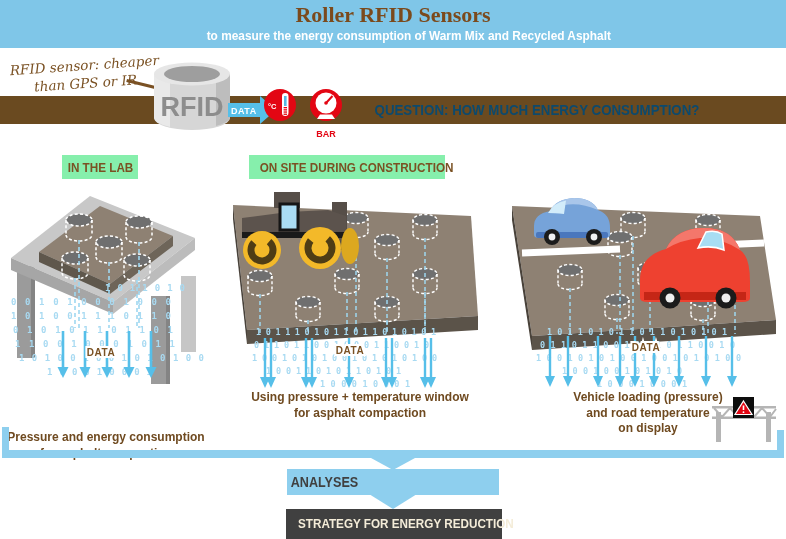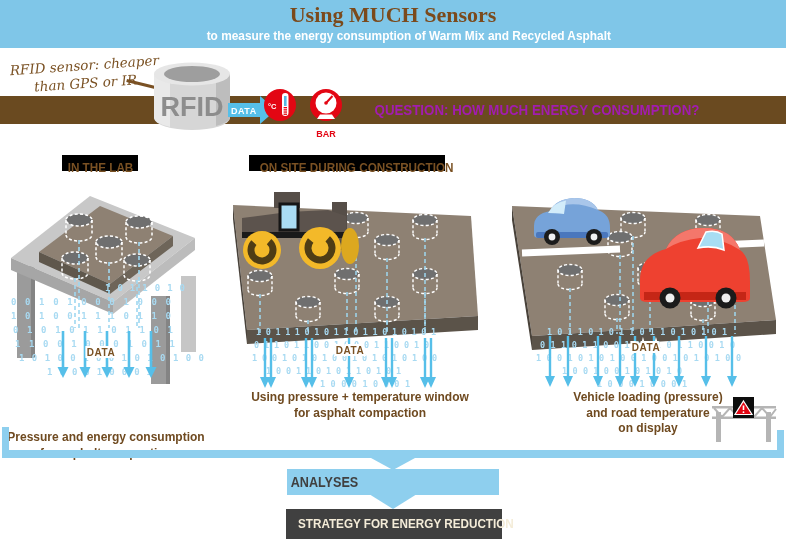--- a/index.html
+++ b/index.html
@@ -12,23 +12,23 @@
   .subtitle{font-size:12.5px;font-weight:bold;color:#ffffff;margin-top:1px;padding-left:32px;}
   .cond{display:inline-block;transform:scaleX(.9);transform-origin:center;white-space:nowrap;}
   .cond95{display:inline-block;transform:scaleX(.95);transform-origin:center;white-space:nowrap;}
   
   .note{left:6px;top:57px;width:158px;text-align:center;color:#7a5123;
         font-family:"DejaVu Serif",serif;font-style:italic;font-size:13.5px;line-height:1.3;
         transform:rotate(-4deg);}
   .note-line{left:126px;top:84px;width:42px;height:3px;background:#7a5123;transform:rotate(14deg);}
   
   .brown-bar{left:0;top:96px;width:786px;height:28px;background:#6a4a20;}
-  .question{left:366px;top:96px;height:28px;line-height:28px;color:#a21caf;font-weight:bold;font-size:14px;}
-  
-  .phead{top:155px;height:16px;line-height:26px;background:#000000;color:#7a5123;
+  .question{left:366px;top:96px;height:28px;line-height:28px;color:#0c4a6e;font-weight:bold;font-size:14px;}
+  
+  .phead{top:155px;height:24px;line-height:26px;background:#86efac;color:#7a5123;
          font-weight:bold;font-size:13px;text-align:center;}
   .ph1{left:62px;width:76px;}
   .ph2{left:249px;width:196px;}
   .ph3{left:577px;width:133px;}
   
   .caption{color:#6f4a20;font-weight:bold;font-size:12px;line-height:1.3;text-align:center;white-space:pre-line;}
   .cap1{left:0px;top:390px;width:212px;margin-top:40px;}
   .cap2{left:250px;top:390px;width:220px;}
   .cap3{left:558px;top:390px;width:180px;}
   
@@ -48,21 +48,21 @@
   .bin{font-family:"DejaVu Sans Mono",monospace;font-weight:bold;fill:#a8daf2;}
   .datalbl{font-family:"Liberation Sans",sans-serif;font-weight:bold;font-size:10px;fill:#7a5123;
            stroke:#ffffff;stroke-width:4px;paint-order:stroke;letter-spacing:.5px;}
 </style>
 </head>
 <body>
 
 <div id="stage">
 
   <div class="abs header">
-    <div class="title">Using MUCH Sensors</div>
+    <div class="title">Roller RFID Sensors</div>
     <div class="subtitle"><span class="cond95">to measure the energy consumption of Warm Mix and Recycled Asphalt</span></div>
   </div>
 
   <div class="abs note">
     <div>RFID sensor: cheaper</div>
     <div>than GPS or IR</div>
   </div>
   <div class="abs note-line"></div>
 
   <div class="abs brown-bar"></div>

